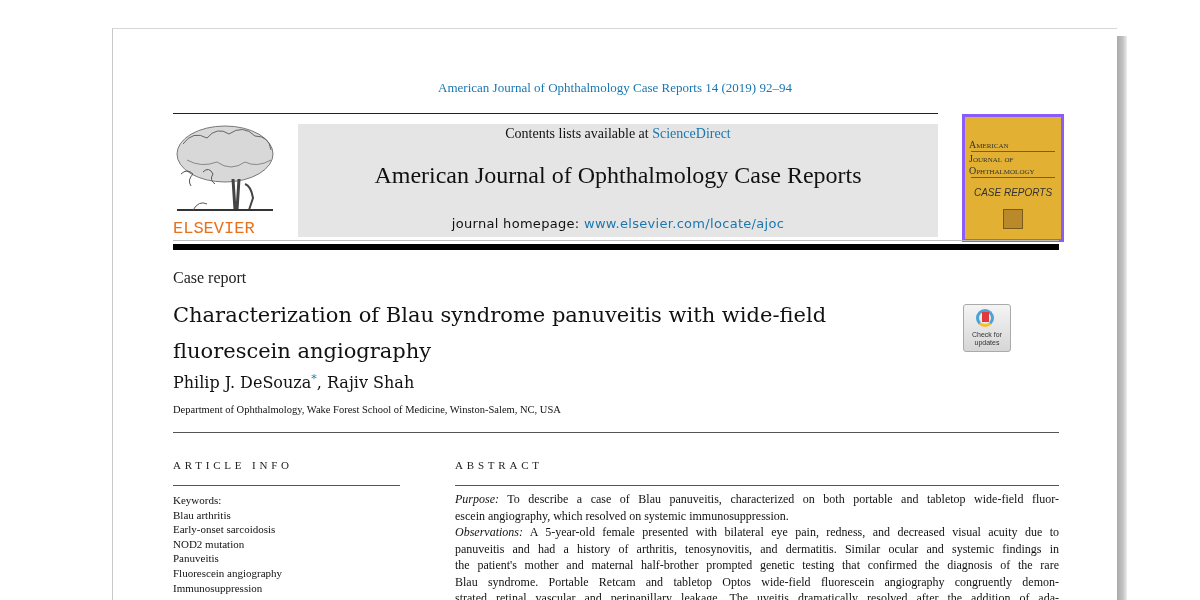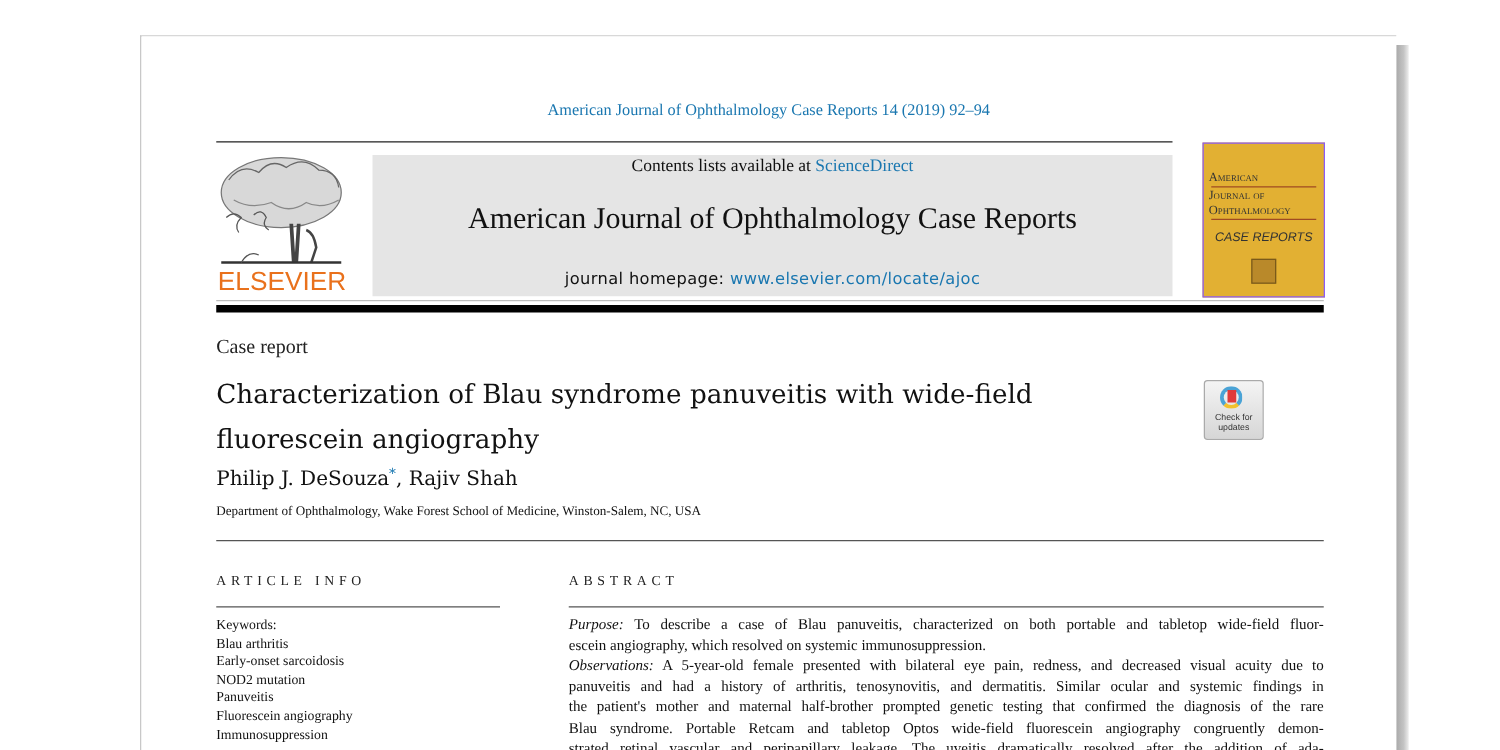--- a/index.html
+++ b/index.html
@@ -2,28 +2,28 @@
 <html><head>
 <meta charset="utf-8">
 <style>
   html, body { margin:0; padding:0; }
   body { width:1200px; height:600px; background:#ffffff; overflow:hidden; position:relative; font-family:"DejaVu Serif", serif; }
   .page { position:absolute; left:112px; top:28px; width:1004px; height:600px; background:#fff; border-left:1px solid #c8c8c8; border-top:1px solid #d8d8d8; }
   .shadow { position:absolute; left:1117px; top:36px; width:10px; height:564px; background:linear-gradient(to right,#aaaaaa,#c4c4c4 60%,#eeeeee); }
   .cite { position:absolute; left:0; width:1004px; top:51px; text-align:center; font-family:"Liberation Serif", serif; font-size:13px; color:#1a77b0; }
   .rule-top { position:absolute; left:60px; top:84px; width:765px; height:1px; background:#222; }
   .logo { position:absolute; left:60px; top:95px; width:104px; height:114px; }
-  .logo-word { position:absolute; left:0; bottom:0; width:104px; text-align:right; font-family:Liberation Sans, sans-serif; font-size:21px; color:#e9711c; letter-spacing:0px; }
+  .logo-word { position:absolute; left:0; bottom:0; width:104px; text-align:left; font-family:Liberation Mono, monospace; font-size:17px; color:#e9711c; letter-spacing:0px; }
   .banner { position:absolute; left:185px; top:95px; width:640px; height:113px; background:#e5e5e5; }
   .banner .contents { position:absolute; top:2px; width:100%; text-align:center; font-family:"Liberation Serif", serif; font-size:14px; color:#111; }
   .banner .contents span.link { color:#1a77b0; }
   .banner .jtitle { position:absolute; top:38px; width:100%; text-align:center; font-family:"Liberation Serif", serif; font-size:24px; color:#111; }
   .banner .home { position:absolute; top:92px; width:100%; text-align:center; font-family:"DejaVu Sans", sans-serif; font-size:13px; color:#111; letter-spacing:0.3px; }
   .banner .home span.link { color:#1a77b0; }
-  .cover { position:absolute; left:849px; top:85px; width:96px; height:122px; background:#e2b033; border:1px solid #8b5cf6; }
+  .cover { position:absolute; left:849px; top:85px; width:96px; height:122px; background:#e2b033; border:3px solid #8b5cf6; }
   .cover .t { position:absolute; left:4px; width:90px; font-family:"Liberation Serif", serif; font-size:10px; color:#333; line-height:11px; }
   .cover .cr { position:absolute; left:0; width:96px; text-align:center; font-family:"Liberation Sans", sans-serif; font-style:italic; font-size:10px; color:#333; }
   .cover .ln { position:absolute; left:6px; width:84px; height:1px; background:#a04a22; }
   .cover .mini { position:absolute; left:38px; top:92px; width:18px; height:18px; background:#b9892a; border:1px solid #7a5a1a; }
   .rule-thick { position:absolute; left:60px; top:215px; width:886px; height:6px; background:#000; }
   .rule-grey { position:absolute; left:60px; top:211px; width:886px; height:1px; background:#bbb; }
   .kind { position:absolute; left:60px; top:240px; font-family:"Liberation Serif", serif; font-size:16px; color:#222; }
   .title { position:absolute; left:60px; top:268px; width:770px; font-family:"DejaVu Serif", serif; font-size:21px; line-height:36px; color:#111; }
   .authors { position:absolute; left:60px; top:343px; font-family:"DejaVu Serif", serif; font-size:16px; color:#111; }
   .authors sup { color:#1a77b0; font-size:11px; }

